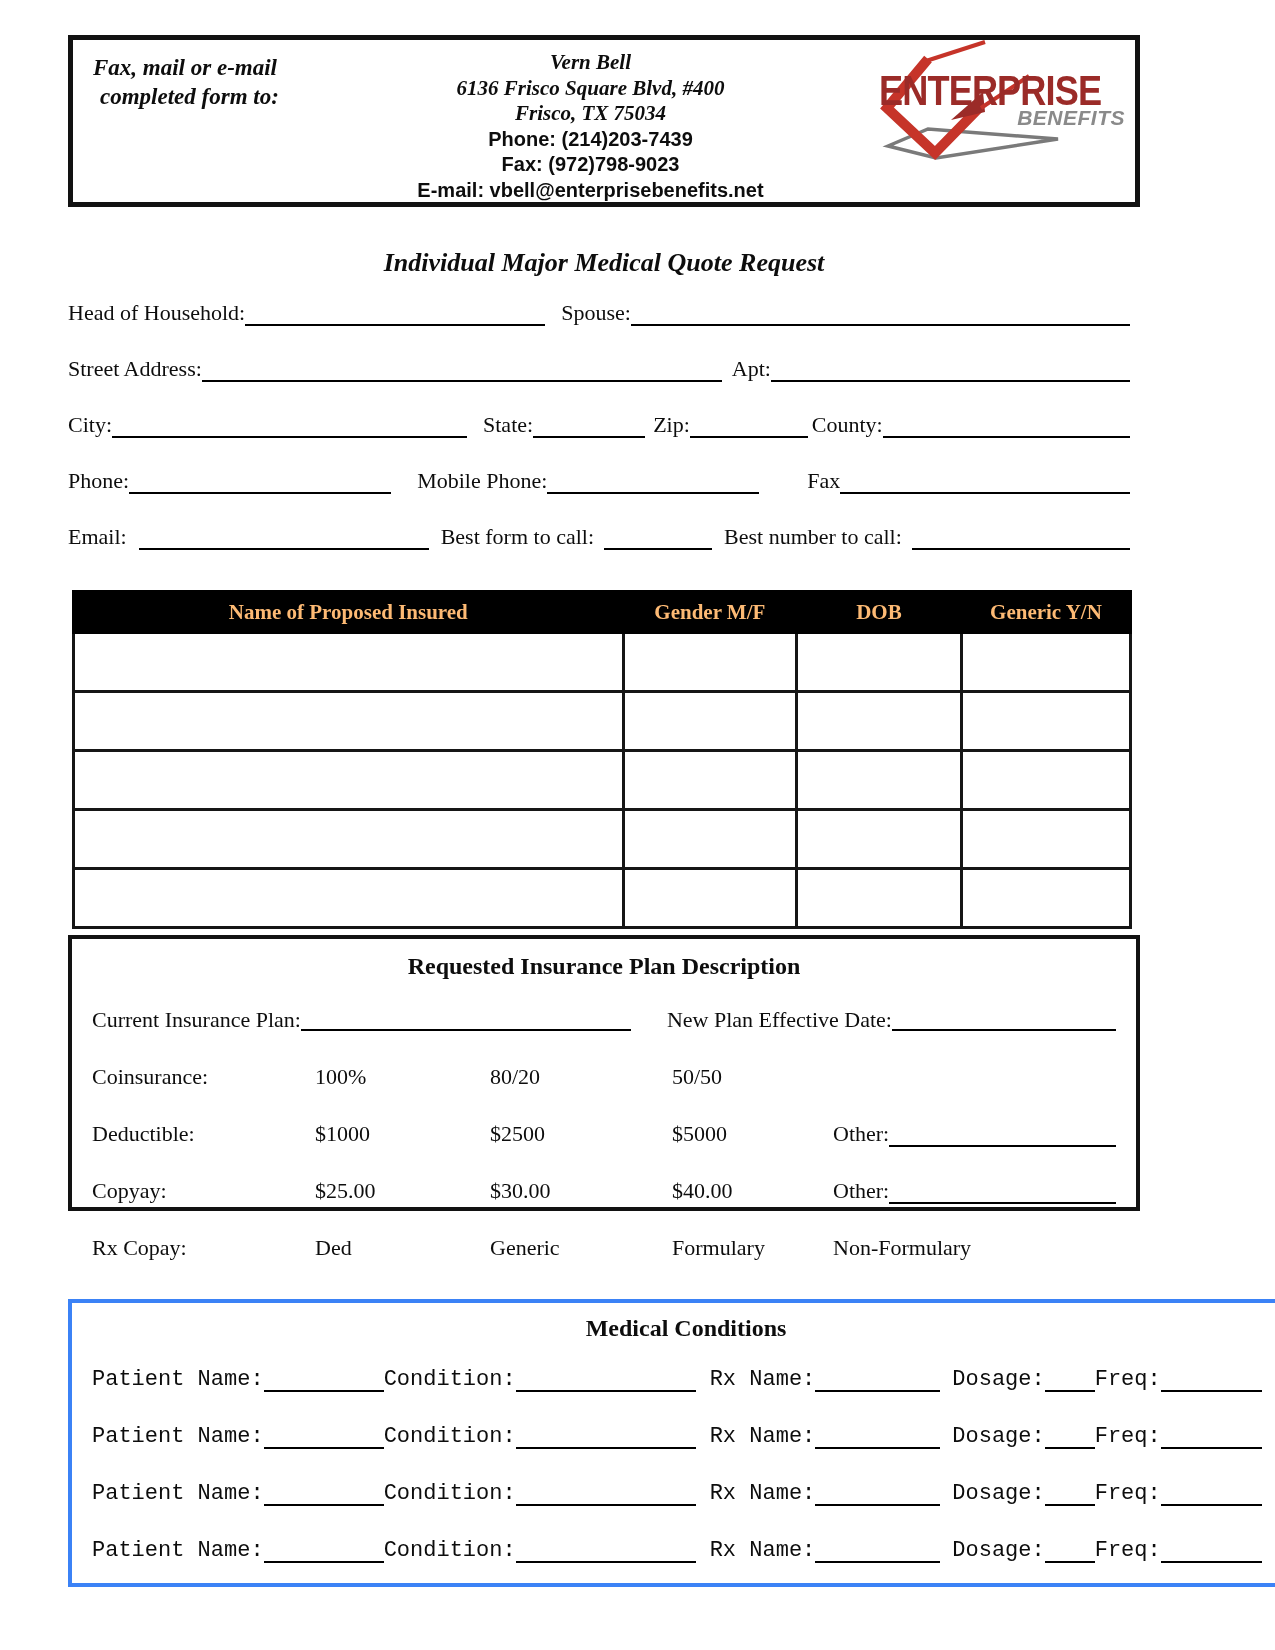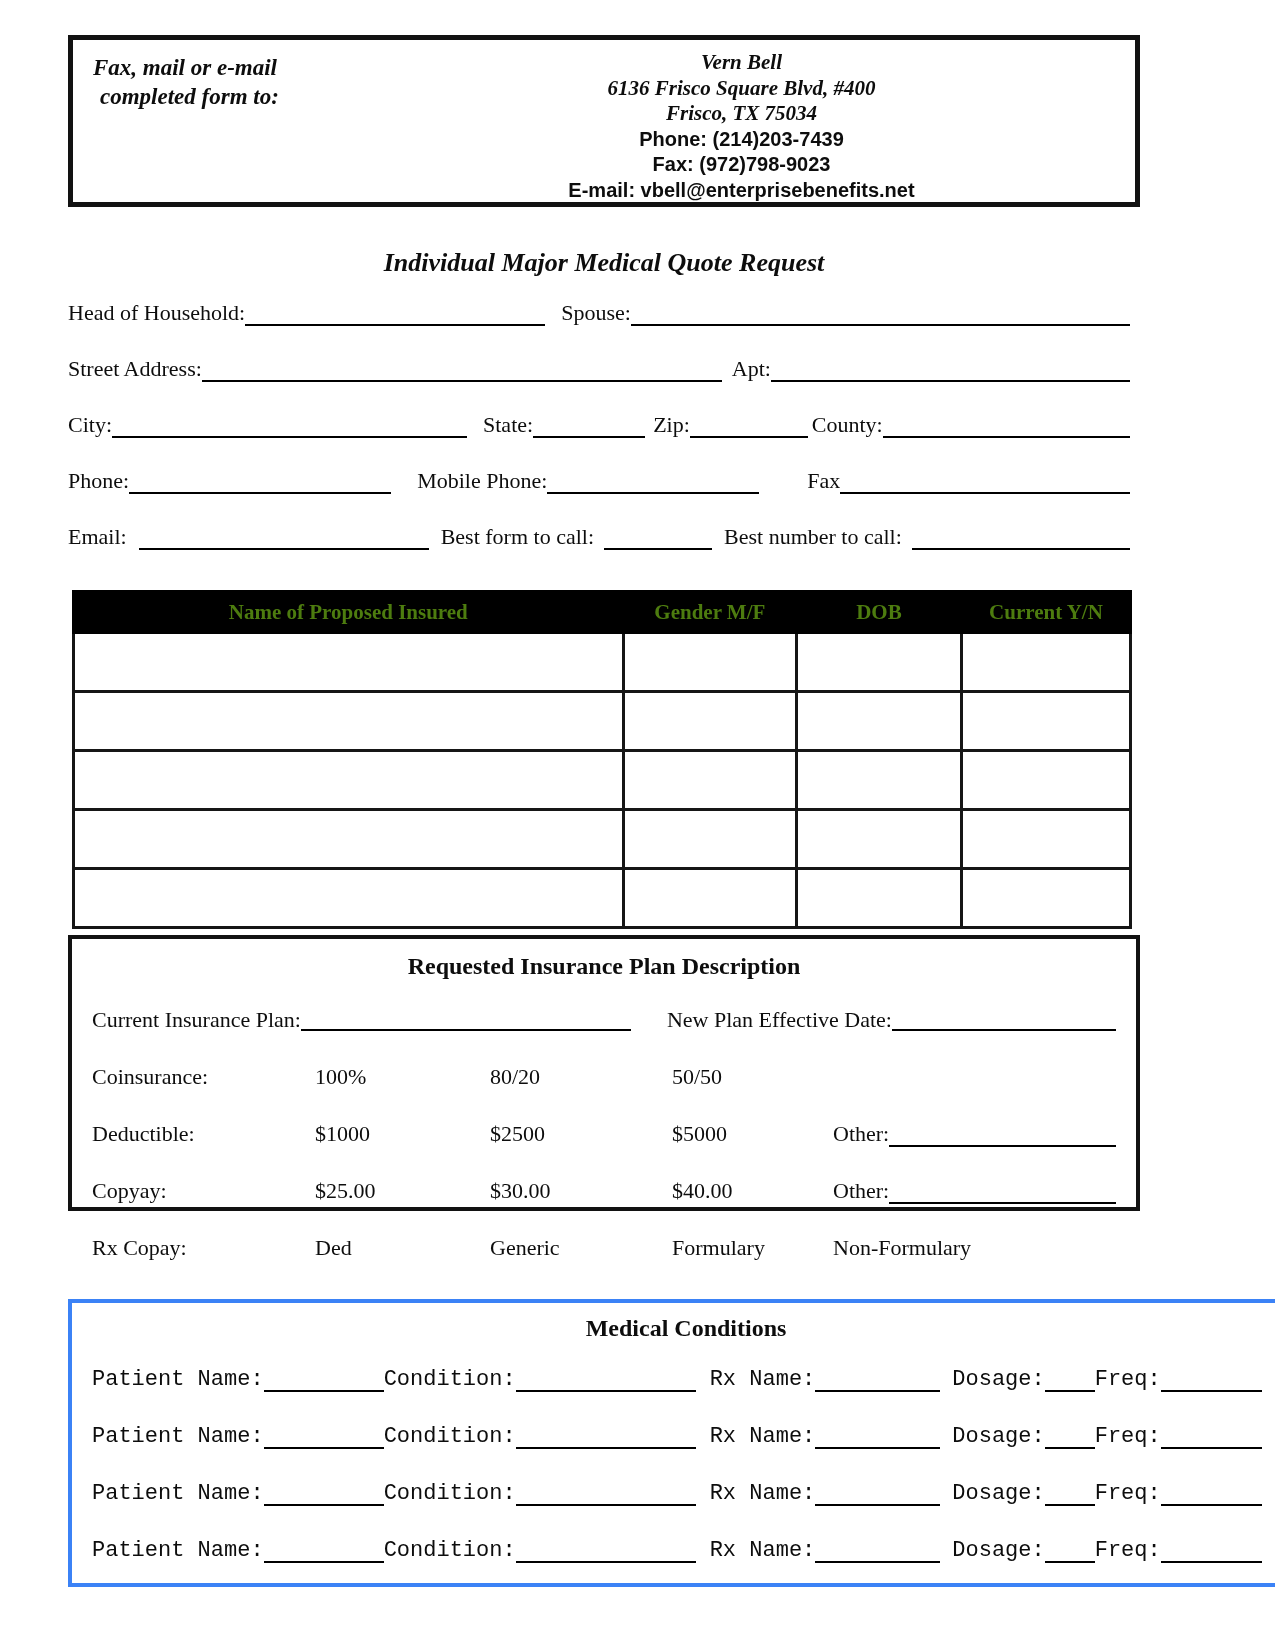--- a/index.html
+++ b/index.html
@@ -41,21 +41,21 @@
   .frow:first-child{margin-top:0;}
   .lbl{flex:0 0 auto;}
   .ul{border-bottom:2px solid #000;height:22px;flex:0 0 auto;}
   .ul.grow{flex:1 1 auto;min-width:40px;}
   
   .insured-table{
     position:absolute;left:72px;top:590px;width:1060px;
     border-collapse:collapse;table-layout:fixed;background:#fff;
   }
   .insured-table th{
-    background:#000;color:#4d7c0f;font-weight:bold;font-size:21px;
+    background:#000;color:#fdba74;font-weight:bold;font-size:21px;
     height:36px;border:3px solid #000;border-left:2px solid #9a9a9a;
   }
   .insured-table th:first-child{border-left:3px solid #000;}
   .insured-table td{border:3px solid #161616;height:54px;background:#fff;}
   
   .plan-box{
     position:absolute;left:68px;top:935px;width:1072px;height:276px;
     border:4px solid #121212;box-sizing:border-box;padding:0 20px;background:#fff;
   }
   .sec-title{text-align:center;font-weight:bold;font-size:24px;margin-top:14px;}
@@ -85,20 +85,36 @@
     <div class="l2">completed form to:</div>
   </div>
   <div class="hdr-center">
     <div class="serif-line">Vern Bell</div>
     <div class="serif-line">6136 Frisco Square Blvd, #400</div>
     <div class="serif-line">Frisco, TX 75034</div>
     <div class="sans-line">Phone: (214)203-7439</div>
     <div class="sans-line">Fax: (972)798-9023</div>
     <div class="sans-line">E-mail: vbell@enterprisebenefits.net</div>
   </div>
+  <div class="hdr-logo">
+    <svg width="302" height="162" viewBox="0 0 302 162">
+
+      <path d="M55 106 L95 89 L225 99 L103 118 Z" fill="none" stroke="#7a7a7a" stroke-width="3.5" stroke-linejoin="miter"></path>
+
+      <path d="M93 21 L152 2" fill="none" stroke="#c63429" stroke-width="4"></path>
+
+      <path d="M95 19 L54 68 L102 113 L146 68" fill="none" stroke="#c63429" stroke-width="10" stroke-linejoin="miter"></path>
+
+      <path d="M150 52 L118 80 L152 72 Z" fill="#9b2b28"></path>
+
+      <path d="M148 68 L196 36" fill="none" stroke="#c63429" stroke-width="4"></path>
+    </svg>
+    <div class="logo-name">ENTERPRISE</div>
+    <div class="logo-tag">BENEFITS</div>
+  </div>
 </div>
 
 <div class="form-title">Individual Major Medical Quote Request</div>
 
 <div class="fields">
   <div class="frow">
     <span class="lbl">Head of Household:</span>
     <span class="ul" style="width:300px"></span>
     <span class="lbl ml16">Spouse:</span>
     <span class="ul grow"></span>
@@ -142,21 +158,21 @@
     <col style="width:52%">
       <col style="width:16.4%">
       <col style="width:15.6%">
       <col style="width:16%">
   </colgroup>
   <thead>
     <tr>
       <th>Name of Proposed Insured</th>
       <th>Gender M/F</th>
       <th>DOB</th>
-      <th>Current Y/N</th>
+      <th>Generic Y/N</th>
     </tr>
   </thead>
   <tbody>
     <tr>
       <td></td>
         <td></td>
         <td></td>
         <td></td>
     </tr>
     <tr>

